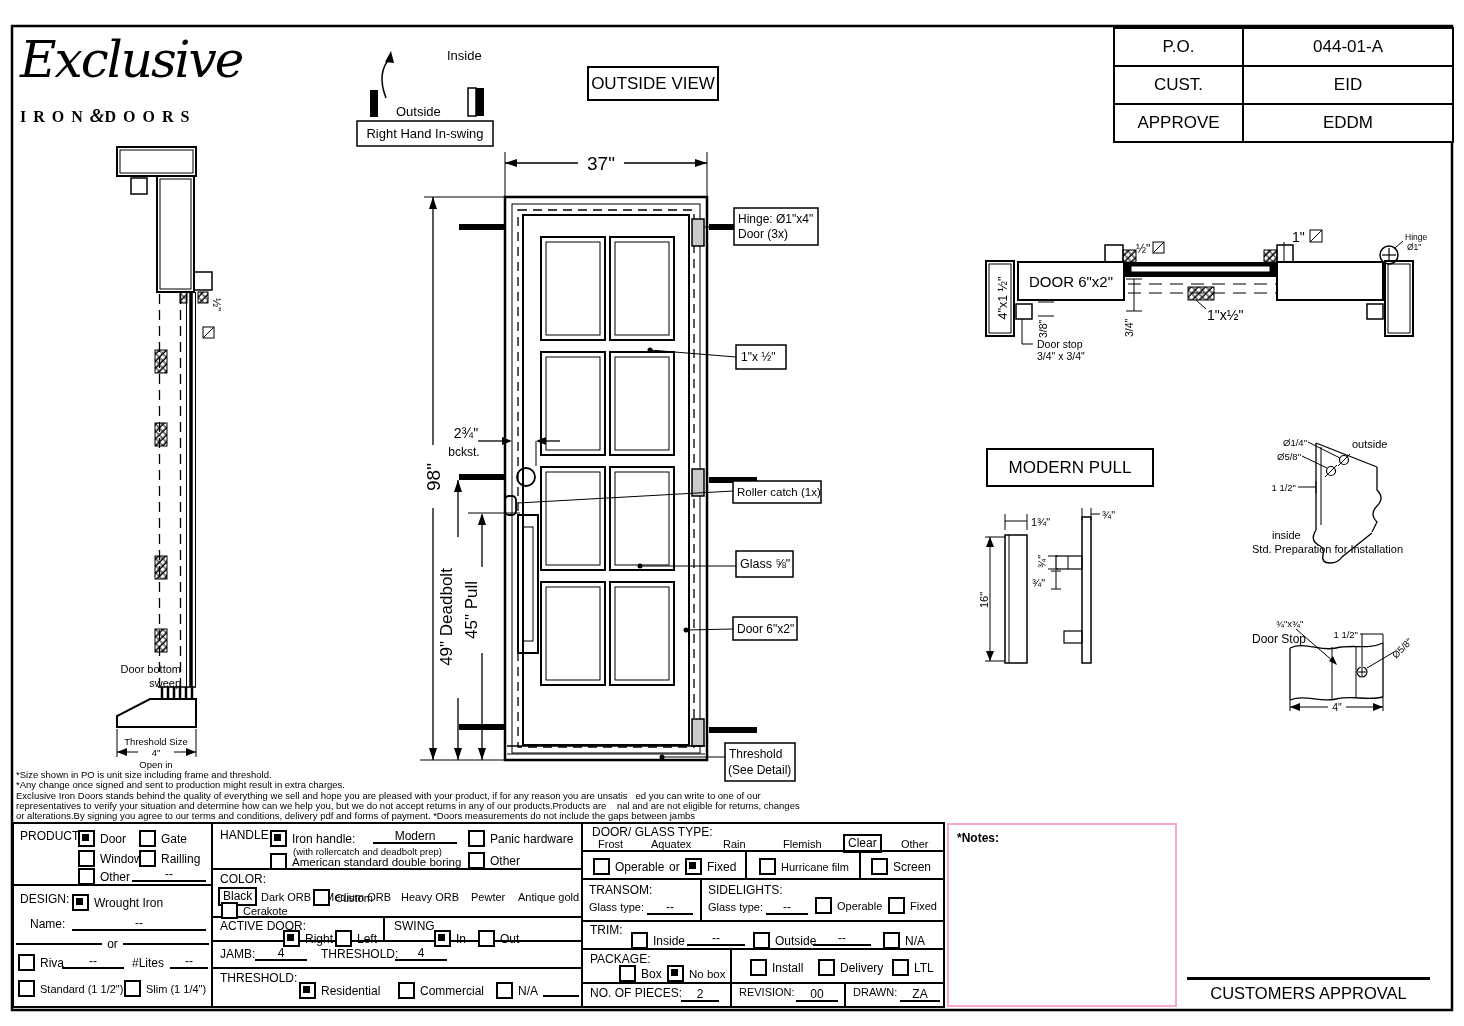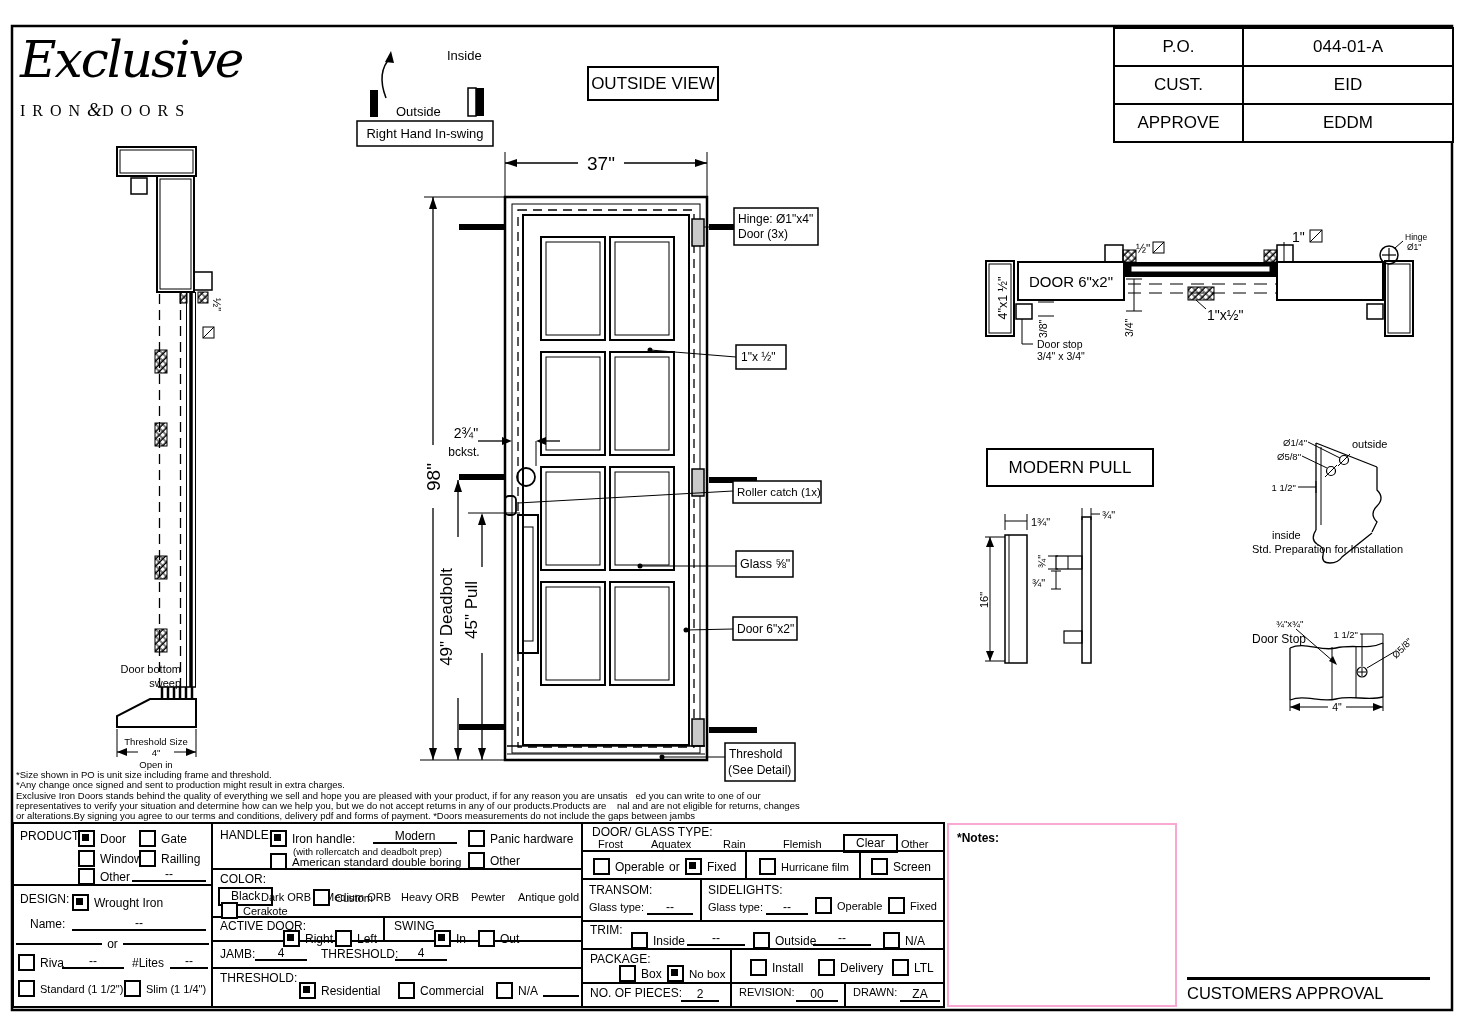--- a/index.html
+++ b/index.html
@@ -12,48 +12,48 @@
   .art .wht{fill:#fff}
   .art .gry{fill:#c9c9c9}
   .art .htch{fill:url(#hatch)}
   .art .lbox{fill:#fff;stroke:#000;stroke-width:1.5}
   .f8{font-size:8.5px}.f9{font-size:9.5px}.f10{font-size:10.5px}.f11{font-size:11px}
   .f115{font-size:11.5px}.f12{font-size:12px}.f125{font-size:12.5px}.f13{font-size:13px}
   .f14{font-size:14px}.f15{font-size:15px}.f17{font-size:17px}.f19{font-size:19px}
   .ov{position:absolute;z-index:2}
   .logo{left:20px;top:34px;width:276px;text-align:left}
   .logo .script{font-family:"DejaVu Serif",serif;font-style:italic;font-size:50px;line-height:1.05;letter-spacing:-2px}
-  .logo .sub{margin-top:12px;font-family:"Liberation Serif",serif;font-size:16px;font-weight:normal;letter-spacing:7px}
+  .logo .sub{margin-top:18px;font-family:"Liberation Serif",serif;font-size:16px;font-weight:bold;letter-spacing:7px}
   .logo .amp{font-style:italic;font-size:19px;letter-spacing:0}
   table.info{left:1113px;top:27px;border-collapse:collapse;position:absolute;z-index:2}
   table.info td{border:2px solid #000;font-size:17px;text-align:center;background:#fff}
   table.info td.k{width:125px;height:34px}
   table.info td.v{width:206px}
   .fnotes{left:16px;top:770px;width:950px;font-size:9.5px;line-height:10.3px}
   .fnotes div{white-space:pre}
   .blkf{position:absolute;border:2px solid #000;background:#fff;box-sizing:border-box;z-index:2}
   .frow{position:relative;box-sizing:border-box;width:100%}
   .bb{border-bottom:2px solid #000}
   .fcell{position:absolute;top:0;height:100%;box-sizing:border-box}
   .bl{border-left:2px solid #000}
   .lbl{position:absolute;font-size:12px;white-space:nowrap}
   .s11 .lbl,.lbl.s11{font-size:11px}
   .opt{position:absolute;display:flex;align-items:center;gap:5px;font-size:12px;white-space:nowrap}
   .opt.s11{font-size:11px}.opt.s115{font-size:11.5px}
   .cb{display:inline-block;width:13px;height:13px;border:2px solid #000;position:relative;background:#fff;flex:0 0 auto}
   .cb.ck::after{content:"";position:absolute;left:2px;top:2px;width:7px;height:7px;background:#000}
   .uv{position:absolute;border-bottom:2px solid #000;text-align:center;font-size:12px;height:15px;line-height:15px;box-sizing:border-box}
-  .bx{position:absolute;border:2px solid #000;padding:0 11px;font-size:12px;line-height:15px;white-space:nowrap}
+  .bx{position:absolute;border:2px solid #000;padding:0 3px;font-size:12px;line-height:15px;white-space:nowrap}
   .sub9{position:absolute;font-size:9.5px;white-space:nowrap}
   .ordiv{display:flex;align-items:center;gap:5px;height:12px;padding:0 2px;font-size:12px}
   .ordiv .ln{flex:1;height:2px;background:#000}
   .notes{left:947px;top:823px;width:230px;height:184px;border:2px solid #f9a8d4;box-sizing:border-box}
   .notes .nl{position:absolute;left:8px;top:6px;font-size:12px;font-weight:bold}
   .apprline{left:1187px;top:977px;width:243px;height:3px;background:#000}
-  .apprtext{left:1187px;top:984px;width:243px;font-size:16.5px}
+  .apprtext{left:1187px;top:984px;width:243px;text-align:center;font-size:16.5px}
 </style>
 </head>
 <body>
 
 <div class="page">
 
 <svg class="art" width="1464" height="1026" viewBox="0 0 1464 1026">
   <defs>
     <pattern id="hatch" width="5" height="5" patternUnits="userSpaceOnUse" patternTransform="rotate(45)">
       <rect width="5" height="5" fill="#fff"></rect>

